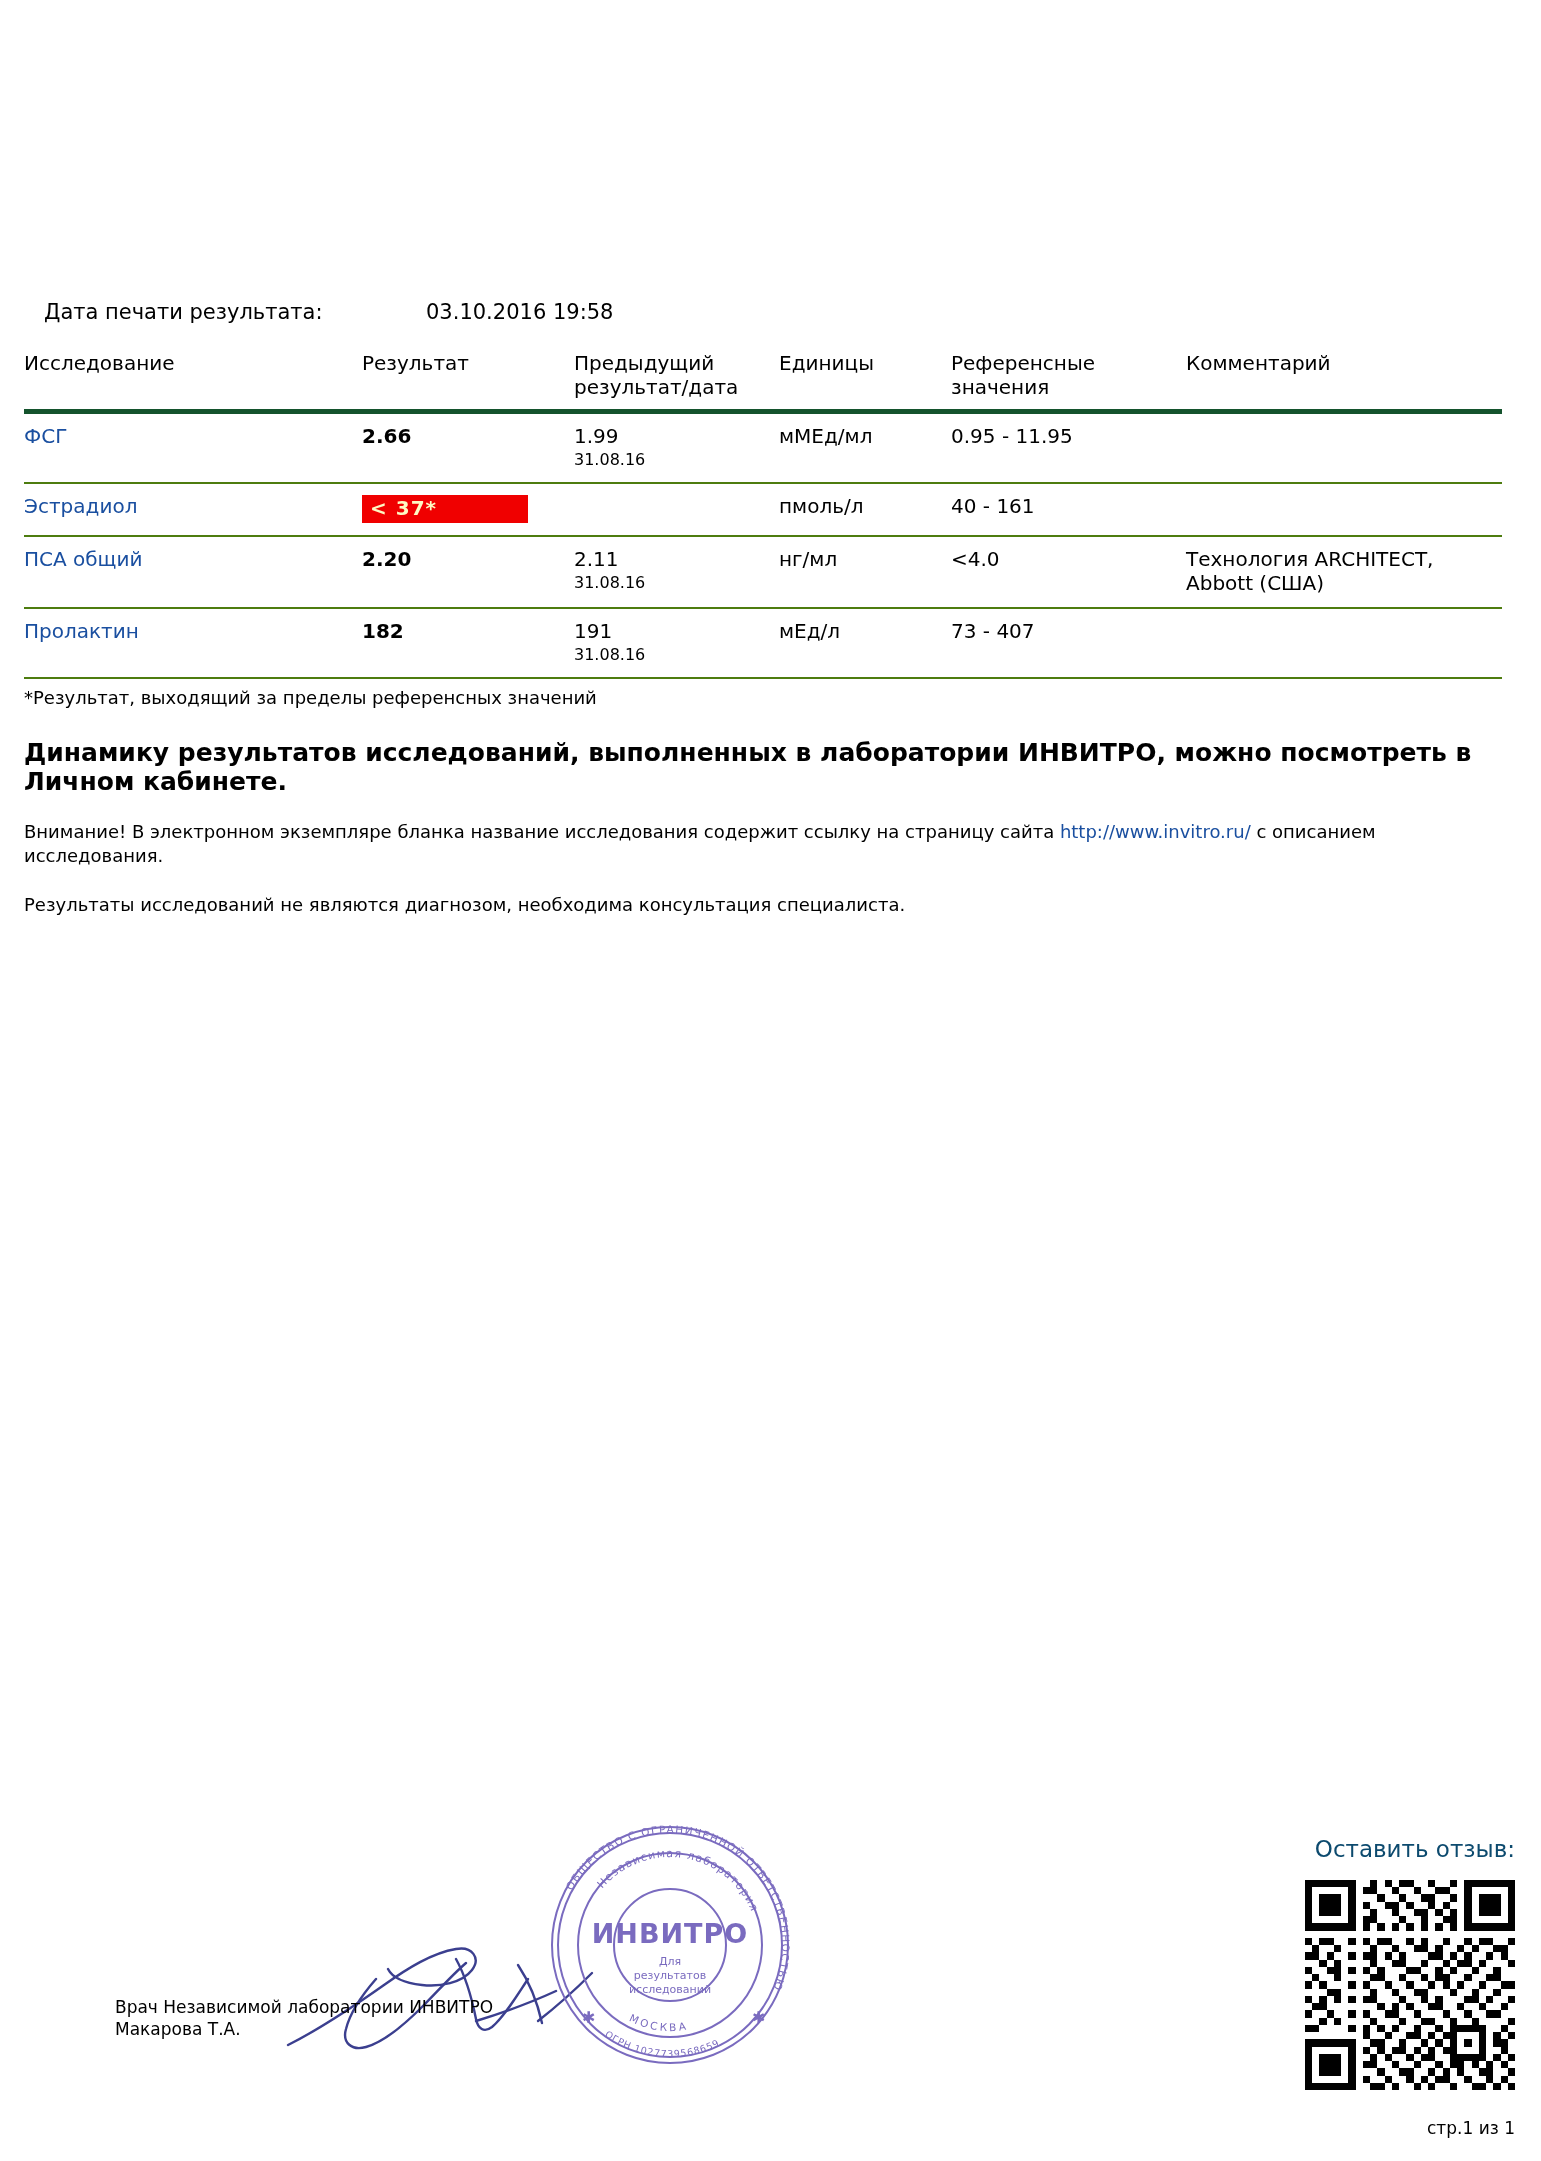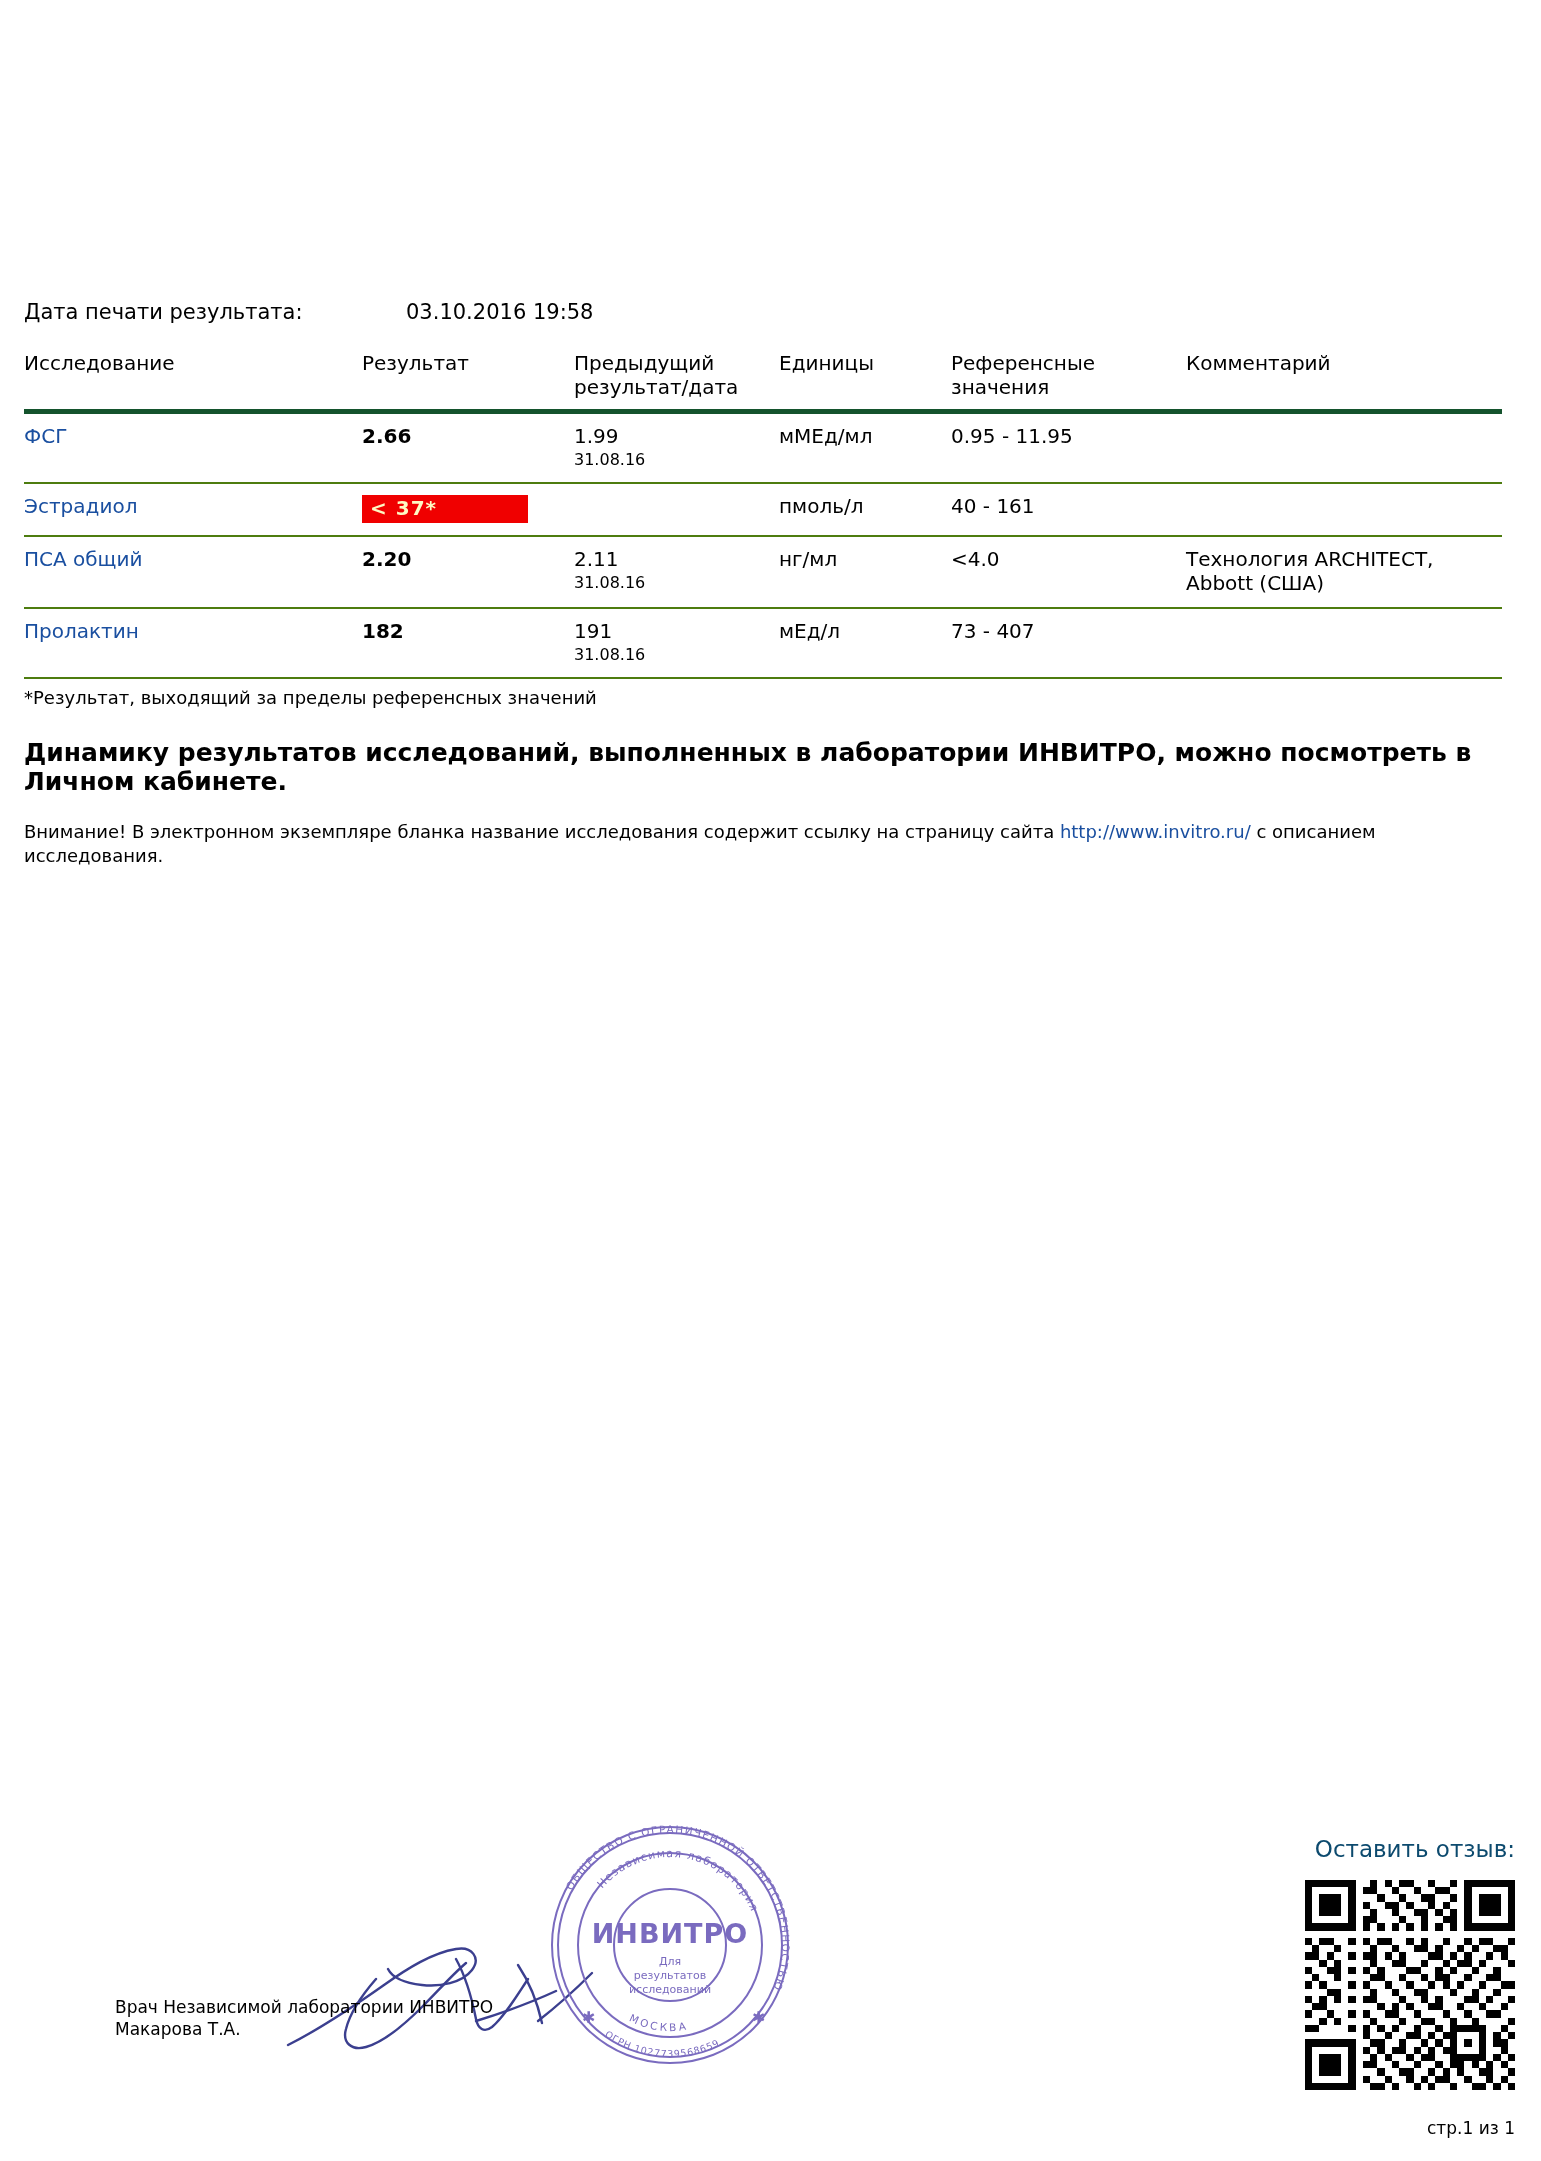--- a/index.html
+++ b/index.html
@@ -27,20 +27,21 @@
     top: 300px;
     width: 1490px;
   }
 
   
   .printdate {
     display: flex;
     align-items: baseline;
     font-size: 21px;
     margin-bottom: 28px;
+    margin-left: 20px;
   }
   .printdate .label { width: 382px; }
   .printdate .value { }
 
   
   table.results {
     border-collapse: collapse;
     width: 1478px;
     table-layout: fixed;
   }
@@ -234,20 +235,21 @@
     </table>
 
     <div class="footnote">*Результат, выходящий за пределы референсных значений</div>
 
     <div class="note-bold">Динамику результатов исследований, выполненных в лаборатории ИНВИТРО, можно посмотреть в Личном кабинете.</div>
 
     <div class="note">
       <span>Внимание! В электронном экземпляре бланка название исследования содержит ссылку на страницу сайта </span><a class="link" href="#">http://www.invitro.ru/</a><span> с описанием исследования.</span>
     </div>
 
+    <div class="note">Результаты исследований не являются диагнозом, необходима консультация специалиста.</div>
 
   </div>
 
   <div class="signature-svg">
     <svg width="330" height="150" viewBox="0 0 330 150" xmlns="http://www.w3.org/2000/svg">
       <g fill="none" stroke="#3b3f8f" stroke-width="2.4" stroke-linecap="round">
         <path d="M8,120 C40,104 70,84 104,60 C128,43 152,28 176,24 C192,21 201,33 192,45 C182,58 160,62 142,60 C124,58 112,52 108,44"></path>
         <path d="M96,54 C82,70 70,88 66,104 C62,118 72,126 86,122 C104,117 124,100 142,82 C158,66 172,50 186,38"></path>
         <path d="M176,34 C186,52 192,74 196,94 C198,104 204,108 212,102 C224,92 236,72 248,54"></path>
         <path d="M238,40 C250,58 258,80 262,98"></path>

